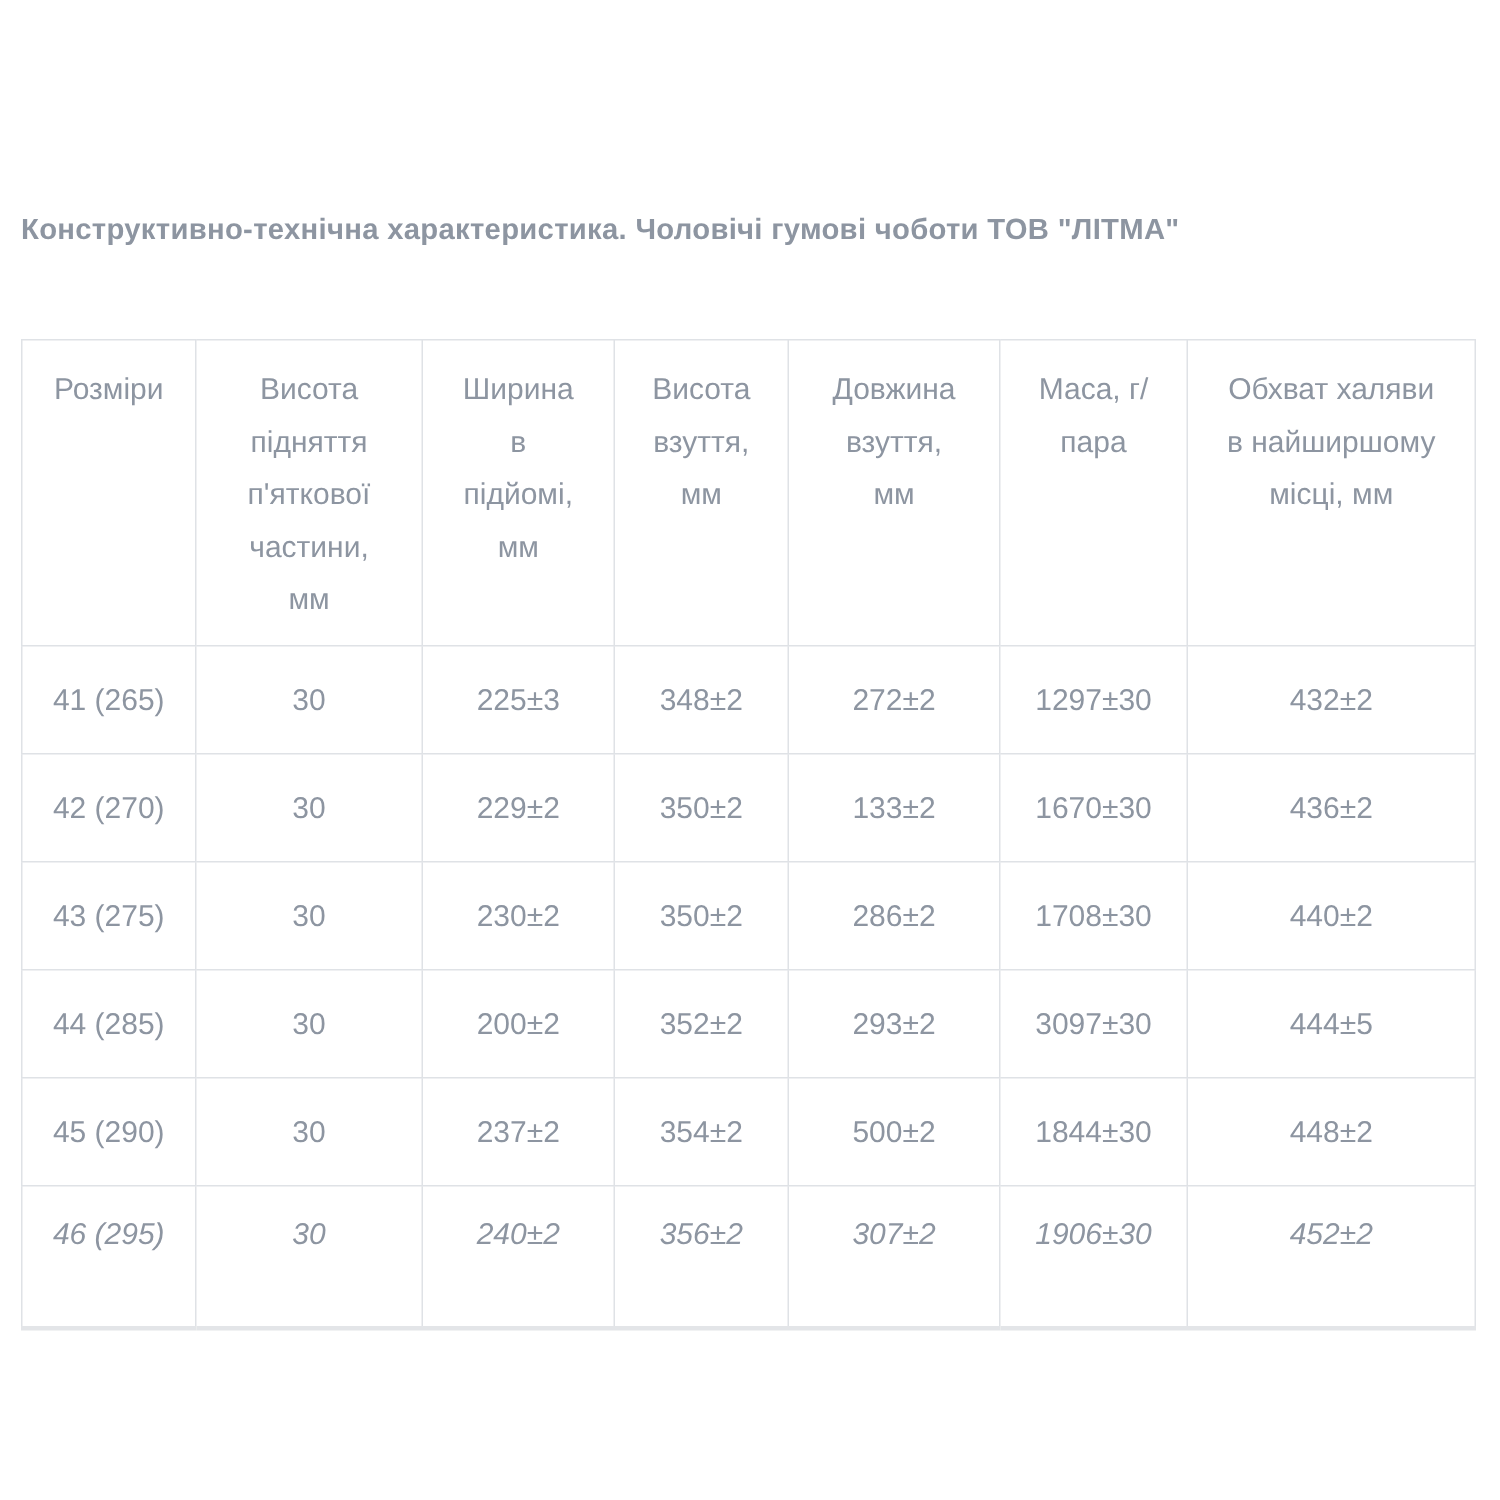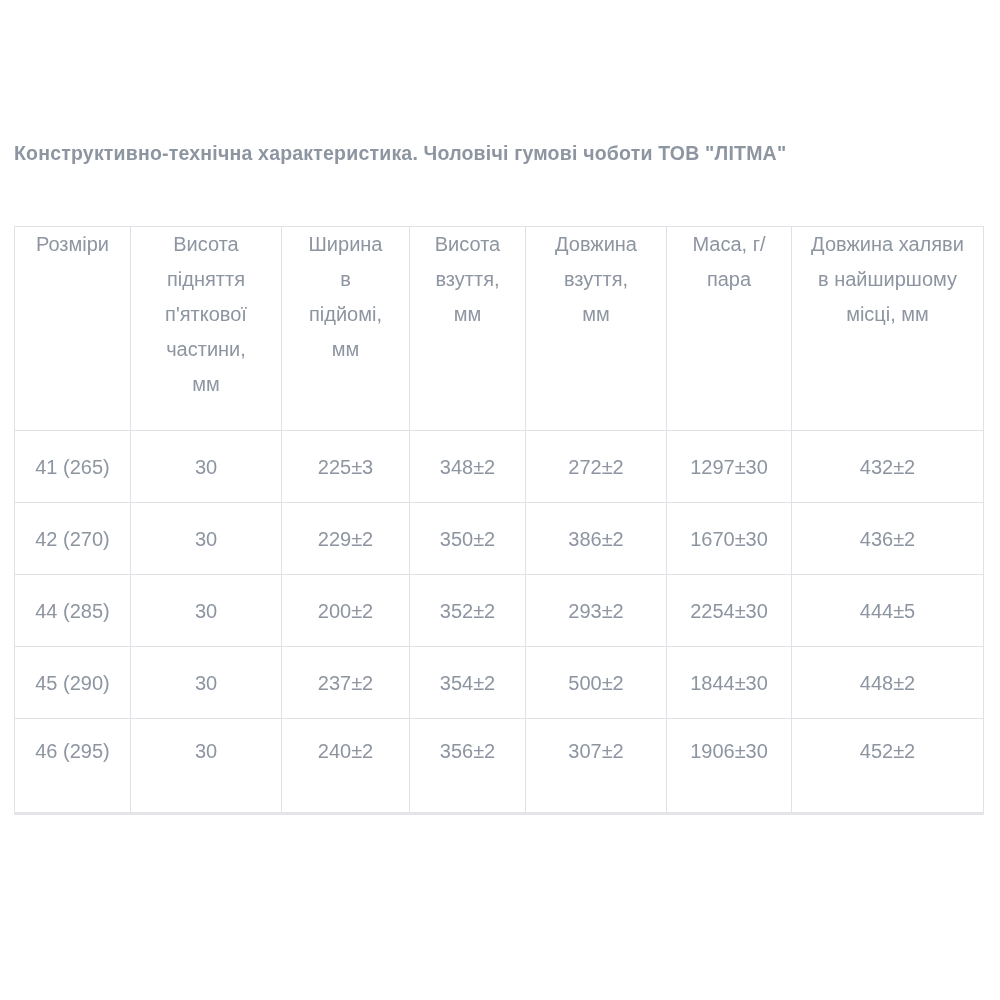--- a/index.html
+++ b/index.html
@@ -46,32 +46,34 @@
   }
   .spec-table th, .spec-table td {
     border: 1px solid var(--border);
     text-align: center;
     font-weight: 400;
     padding: 0;
   }
   .spec-table thead th {
     height: 204px;
     vertical-align: top;
+    padding-top: 16px;
     line-height: 35px;
     white-space: pre-line;
   }
   .spec-table tbody td {
     height: 72px;
     vertical-align: middle;
     line-height: 24px;
   }
   .spec-table tbody tr:last-child td {
     height: 95px;
     padding-bottom: 30px;
     border-bottom: 3px solid var(--border-bottom);
+    font-style: italic;
   }
   col.c0 { width: 116px; }
   col.c1 { width: 151px; }
   col.c2 { width: 128px; }
   col.c3 { width: 116px; }
   col.c4 { width: 141px; }
   col.c5 { width: 125px; }
   col.c6 { width: 192px; }
 </style>
 </head>
@@ -104,51 +106,60 @@
 підйомі,
 мм</th>
         <th>Висота
 взуття,
 мм</th>
         <th>Довжина
 взуття,
 мм</th>
         <th>Маса, г/
 пара</th>
-        <th>Довжина халяви
+        <th>Обхват халяви
 в найширшому
 місці, мм</th>
       </tr>
     </thead>
     <tbody>
         <tr>
           <td>41 (265)</td>
           <td>30</td>
           <td>225±3</td>
           <td>348±2</td>
           <td>272±2</td>
           <td>1297±30</td>
           <td>432±2</td>
         </tr>
         <tr>
           <td>42 (270)</td>
           <td>30</td>
           <td>229±2</td>
           <td>350±2</td>
-          <td>386±2</td>
+          <td>133±2</td>
           <td>1670±30</td>
           <td>436±2</td>
+        </tr>
+        <tr>
+          <td>43 (275)</td>
+          <td>30</td>
+          <td>230±2</td>
+          <td>350±2</td>
+          <td>286±2</td>
+          <td>1708±30</td>
+          <td>440±2</td>
         </tr>
         <tr>
           <td>44 (285)</td>
           <td>30</td>
           <td>200±2</td>
           <td>352±2</td>
           <td>293±2</td>
-          <td>2254±30</td>
+          <td>3097±30</td>
           <td>444±5</td>
         </tr>
         <tr>
           <td>45 (290)</td>
           <td>30</td>
           <td>237±2</td>
           <td>354±2</td>
           <td>500±2</td>
           <td>1844±30</td>
           <td>448±2</td>

